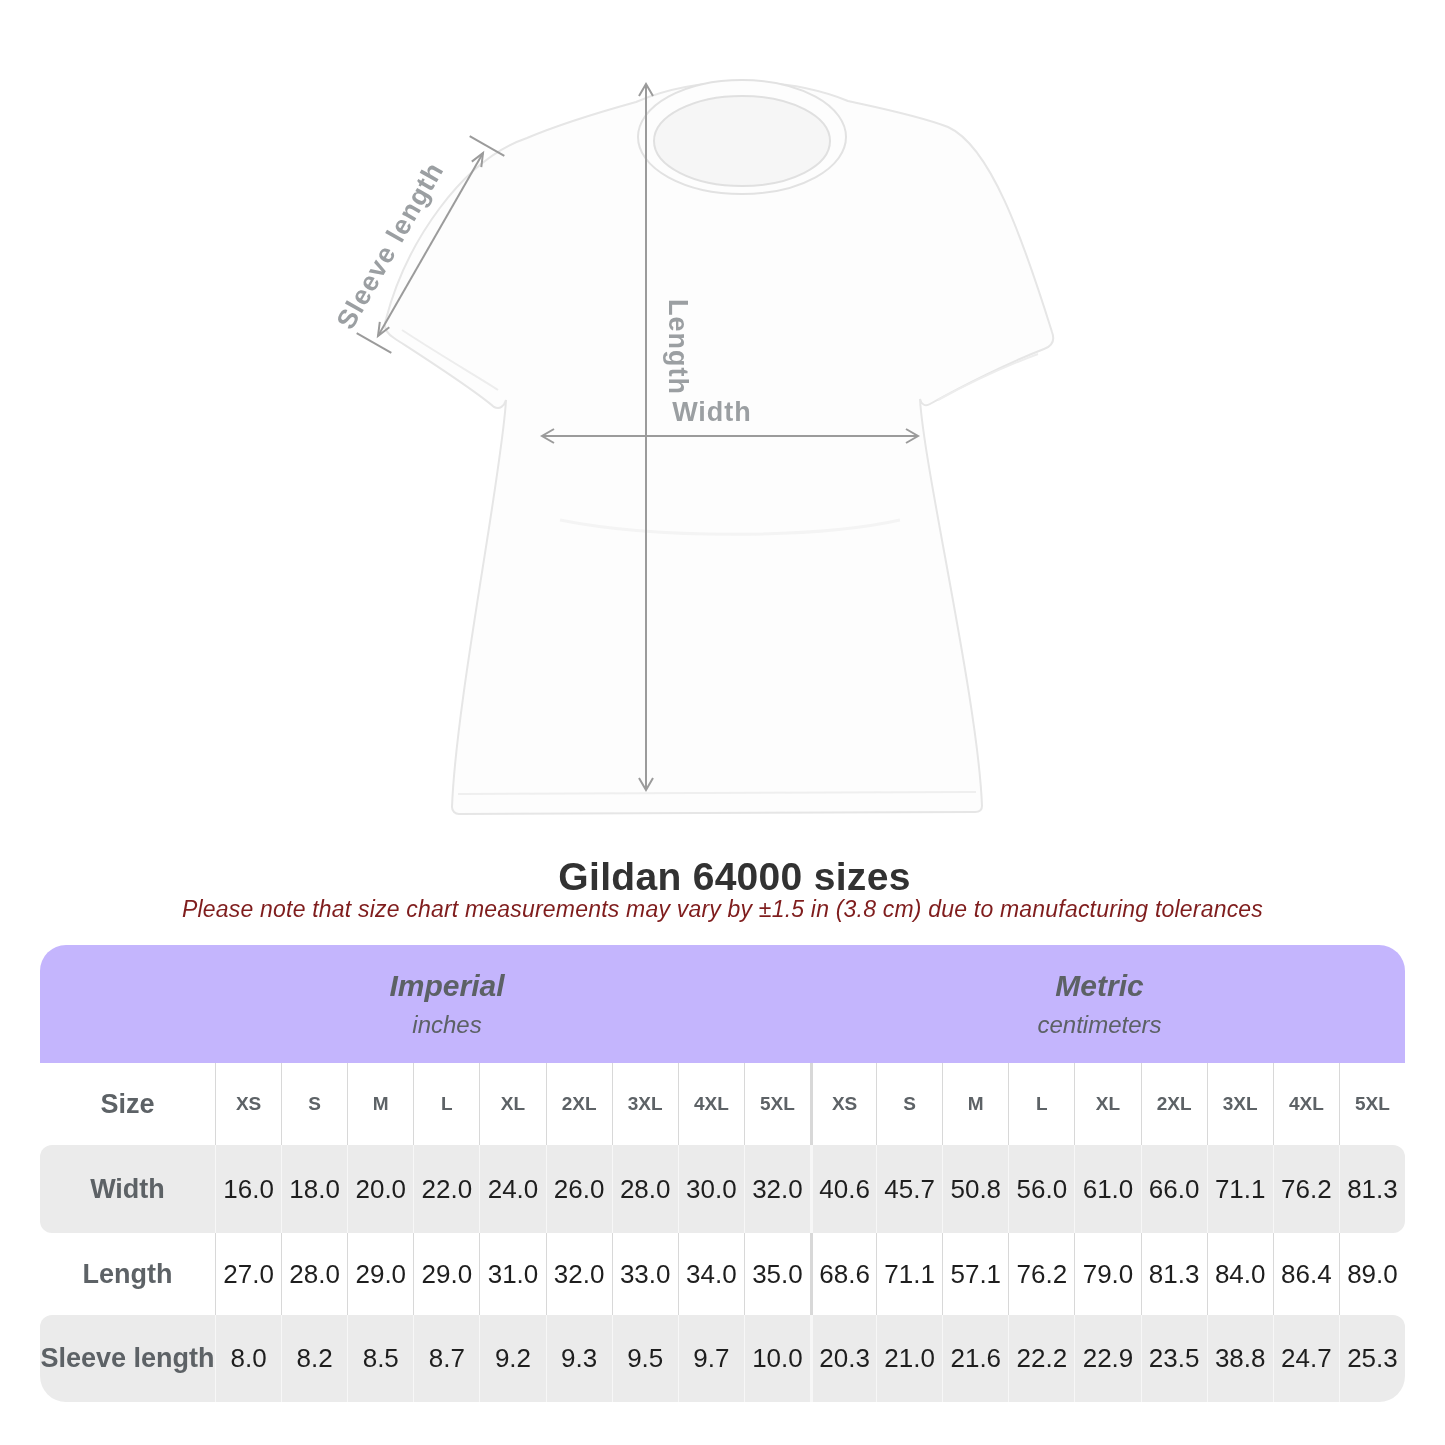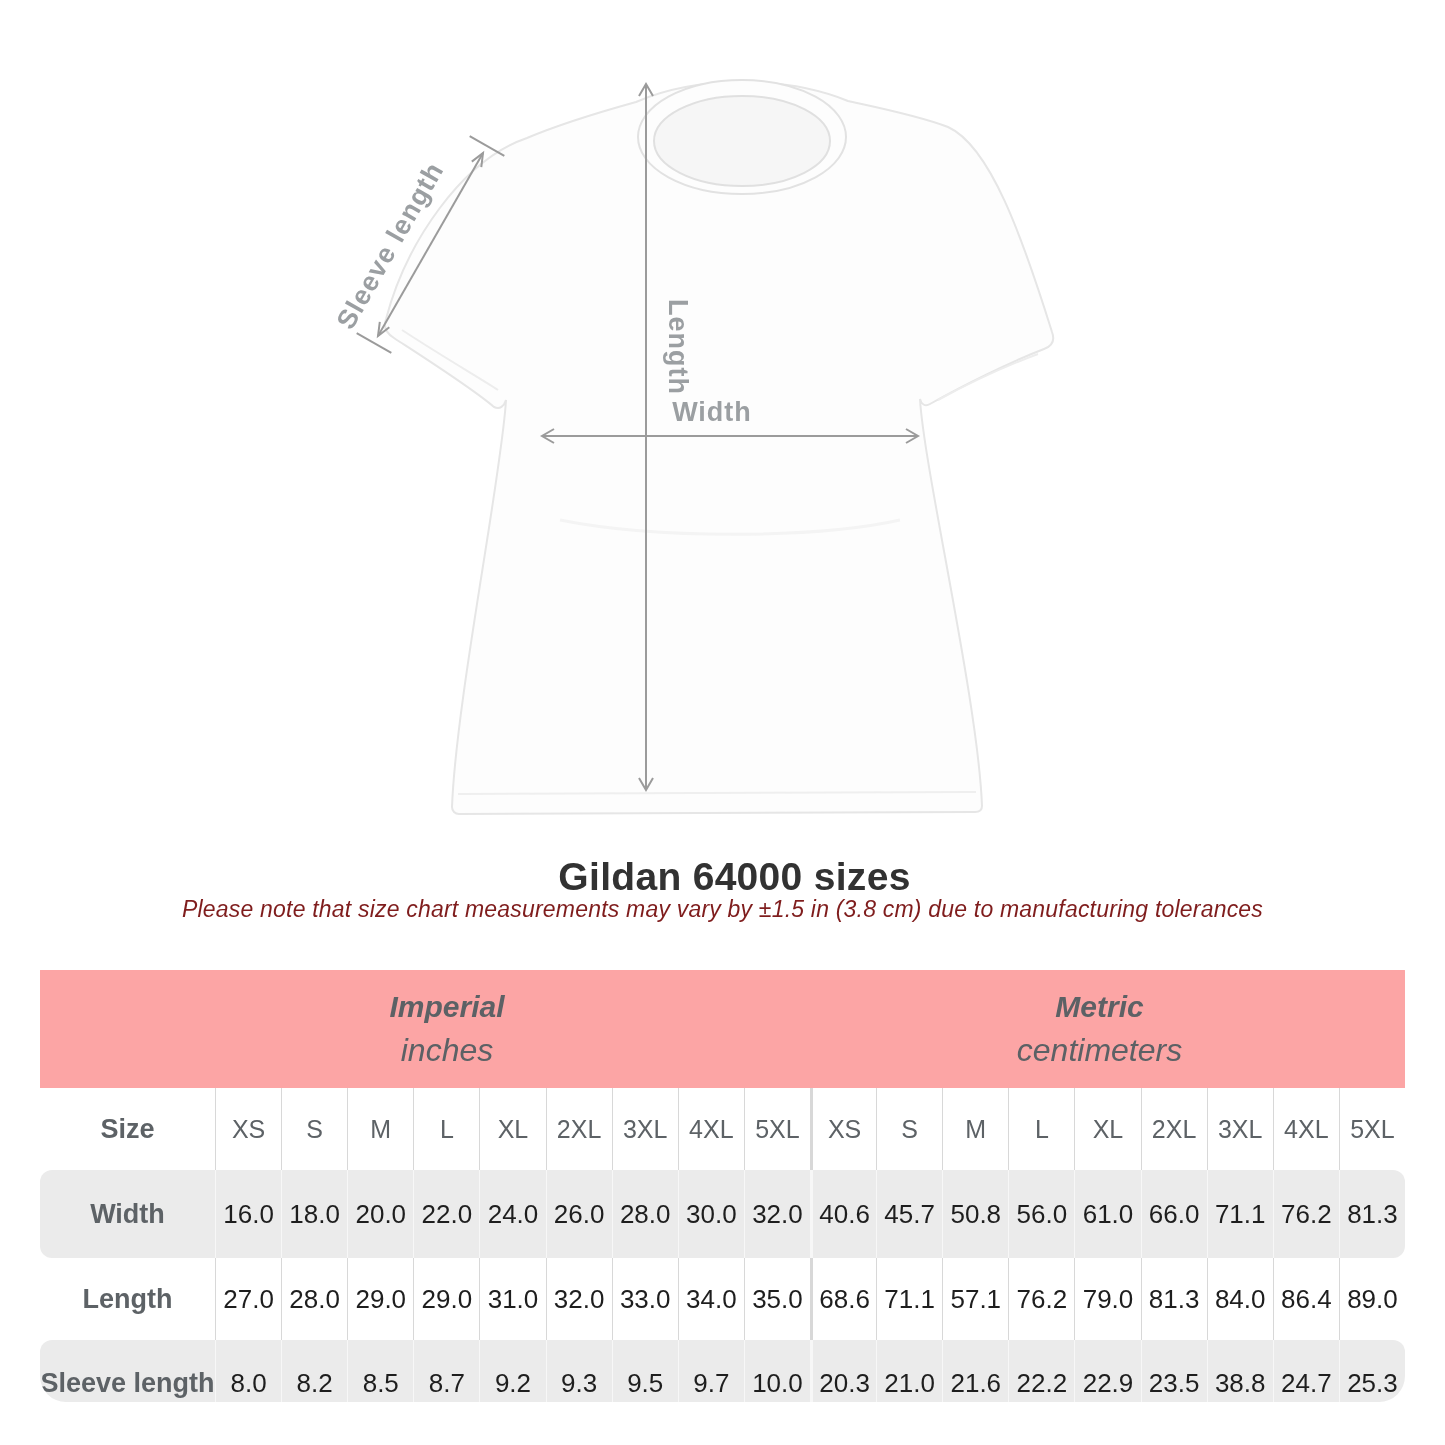--- a/index.html
+++ b/index.html
@@ -15,39 +15,39 @@
   
   .page-title{position:absolute;left:0;top:843px;width:100%;margin:12px;text-align:center;
               font-size:39px;font-weight:bold;color:#323232;letter-spacing:.3px;}
   .page-subtitle{position:absolute;left:0;top:896px;width:100%;margin:0;text-align:center;
               font-size:23px;font-style:italic;color:#7f1d1d;letter-spacing:.2px;}
 
   
   .size-table{position:absolute;left:40px;top:945px;width:1365px;height:457px;
               border-radius:26px;overflow:hidden;background:#ffffff;}
   .trow{display:grid;grid-template-columns:175px repeat(18,1fr);}
-  .r-head{display:grid;grid-template-columns:774px 1fr;height:118px;background:#fca5a5;margin-top:25px;}
+  .r-head{display:grid;grid-template-columns:774px 1fr;height:118px;background:#c4b5fd;}
   .sec-cell{display:flex;flex-direction:column;align-items:center;justify-content:center;}
   .sec-cell.imperial{padding-left:40px;}
   .sec-cell.metric{padding-right:20px;}
   .sec-title{font-size:30px;font-weight:bold;font-style:italic;color:#5c6165;}
-  .sec-sub{font-size:32px;font-style:italic;color:#5c6165;margin-top:8px;}
+  .sec-sub{font-size:24px;font-style:italic;color:#5c6165;margin-top:8px;}
 
   .r-size{height:82px;}
   .r-w{height:88px;}
   .r-l{height:82px;}
   .r-s{height:87px;}
   .stripe{background:#ebebeb;border-radius:12px;}
   .trow .c{display:flex;align-items:center;justify-content:center;
            border-left:1px solid #d8d8d8;}
   .trow.stripe .c{border-left-color:#f7f7f7;}
   .trow .c:first-child{border-left:none;}
   .trow .c.mfirst{border-left-width:3px;}
   .lab{font-size:27px;font-weight:bold;color:#5d6266;}
-  .sz{font-size:25px;font-weight:normal;color:#5d6266;text-align:right;}
+  .sz{font-size:19px;font-weight:bold;color:#5d6266;text-align:right;}
   .val{font-size:26px;color:#1e1e1e;}
 </style>
 </head>
 <body>
 
 <div class="page">
 
   <div class="figure">
     <svg width="1445" height="840" viewBox="0 0 1445 840">
 

